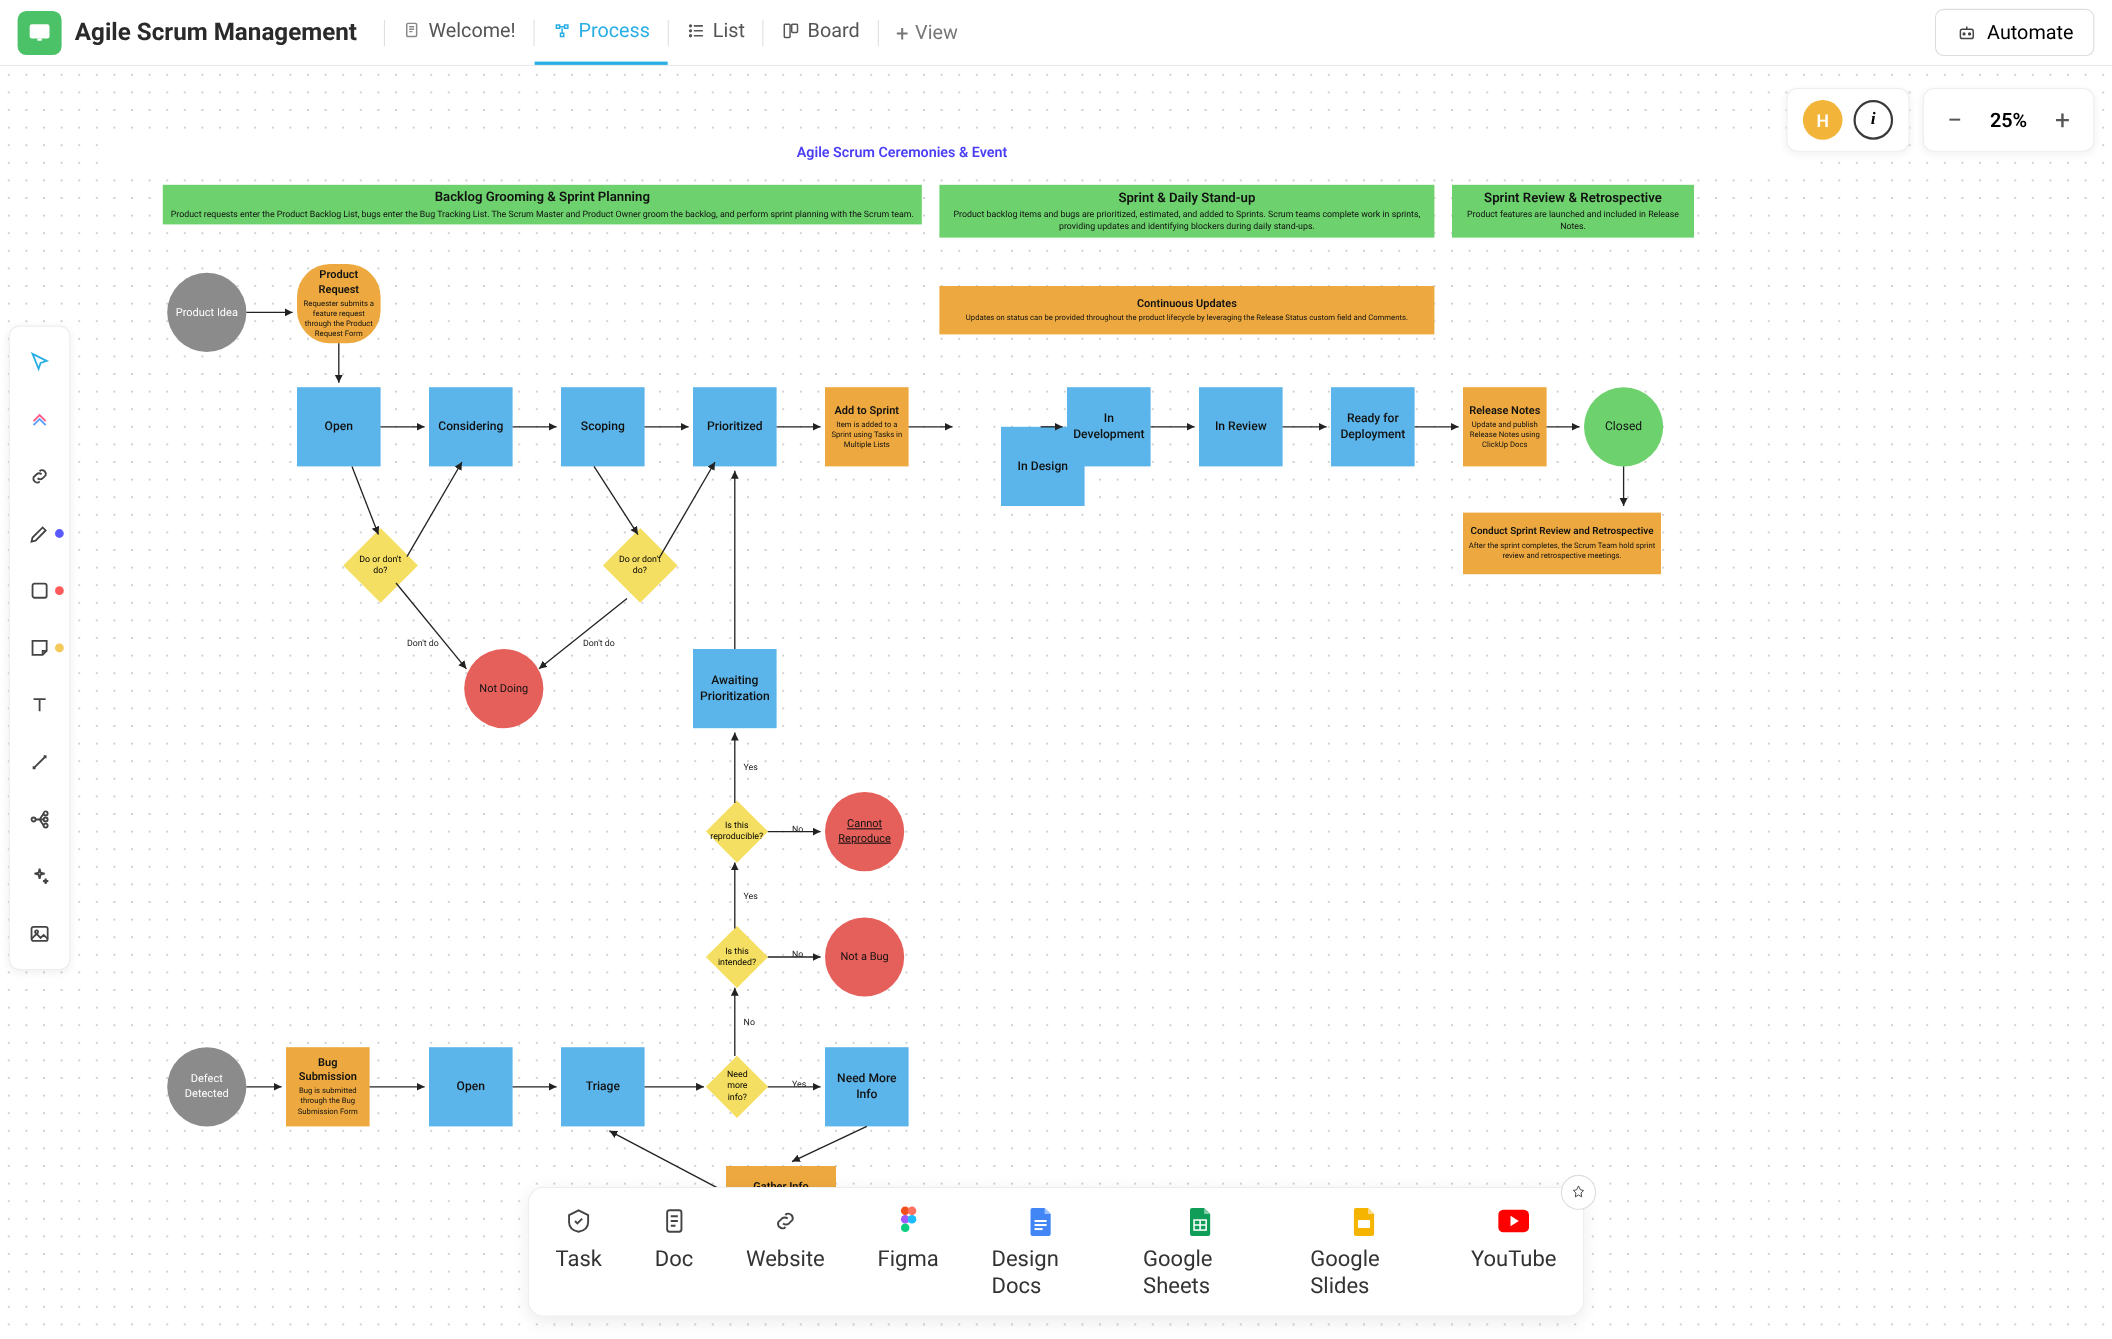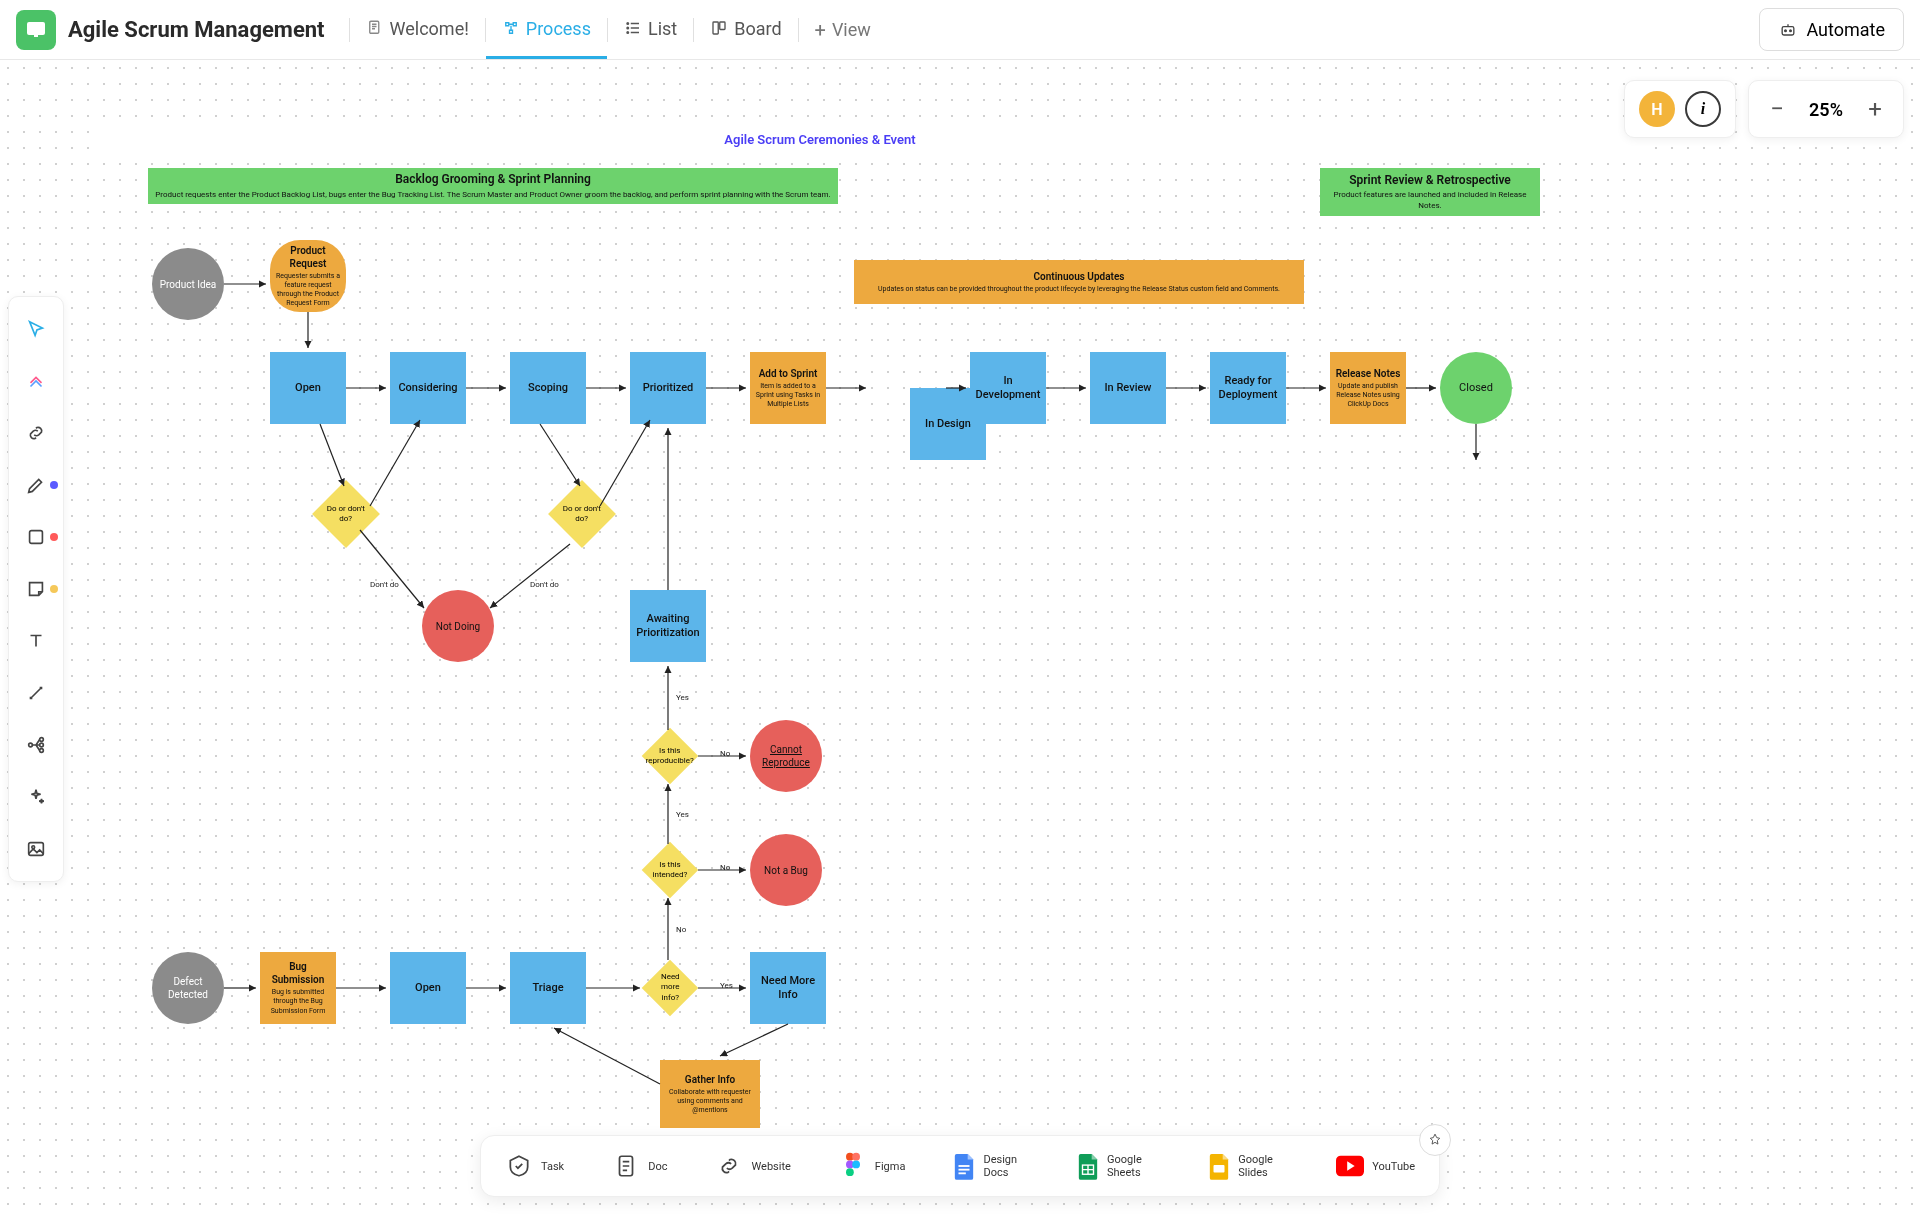--- a/index.html
+++ b/index.html
@@ -51,21 +51,21 @@
 .red-circle { background: #e6605b; border-radius: 50%; color: #111; font-size: 10px; }
 .green-circle { background: #6dd26d; border-radius: 50%; color: #111; font-size: 11px; }
 .diamond { background: #f5df62; transform: rotate(45deg); }
 .diamond > span { transform: rotate(-45deg); font-size: 8px; text-align: center; }
 
 
 .arrows { position: absolute; left: 0; top: 0; pointer-events: none; }
 
 
 .dock { position: absolute; left: 50%; transform: translateX(-50%); bottom: 20px; background: #fff; border: 1px solid #eee; border-radius: 14px; box-shadow: 0 4px 16px rgba(0,0,0,0.08); display: flex; padding: 16px 24px; gap: 48px; z-index: 100; }
-.dock-item { display: flex; flex-direction: row; align-items: center; gap: 8px; cursor: pointer; font-size: 11px; color: #333; }
+.dock-item { display: flex; flex-direction: column; align-items: center; gap: 8px; cursor: pointer; font-size: 20px; color: #333; }
 .dock-icon { width: 28px; height: 28px; display: flex; align-items: center; justify-content: center; }
 .pin-btn { position: absolute; right: -12px; top: -12px; width: 32px; height: 32px; background: #fff; border: 1px solid #ddd; border-radius: 50%; display: flex; align-items: center; justify-content: center; cursor: pointer; }
 
 .edge-label { position: absolute; font-size: 8px; color: #222; }
 </style>
 </head>
 <body>
 
 <div class="header">
   <div class="app-icon">
@@ -130,20 +130,24 @@
 
 <div class="canvas">
   <div class="whiteboard"></div>
   <div class="diagram-title">Agile Scrum Ceremonies &amp; Event</div>
 
   <div class="shape green-header" style="left:148px; top:108px; width:690px; height:36px;">
     <span>Backlog Grooming &amp; Sprint Planning</span>
     <span class="sub">Product requests enter the Product Backlog List, bugs enter the Bug Tracking List.
 The Scrum Master and Product Owner groom the backlog, and perform sprint planning with the Scrum team.</span>
   </div>
+  <div class="shape green-header" style="left:854px; top:108px; width:450px; height:48px;">
+    <span>Sprint &amp; Daily Stand-up</span>
+    <span class="sub">Product backlog items and bugs are prioritized, estimated, and added to Sprints. Scrum teams complete work in sprints, providing updates and identifying blockers during daily stand-ups.</span>
+  </div>
   <div class="shape orange-box" style="left:854px; top:200px; width:450px; height:44px;">
     <span class="title">Continuous Updates</span>
     <span class="sub">Updates on status can be provided throughout the product lifecycle by leveraging the Release Status custom field and Comments.</span>
   </div>
 
   <div class="shape green-header" style="left:1320px; top:108px; width:220px; height:48px;">
     <span>Sprint Review &amp; Retrospective</span>
     <span class="sub">Product features are launched and included in Release Notes.</span>
   </div>
 
@@ -184,20 +188,24 @@
       <span>Ready for Deployment</span>
     </div>
   <div class="shape orange-box" style="left:1330px; top:292px; width:76px; height:72px;">
     <span class="title">Release Notes</span>
     <span class="sub">Update and publish Release Notes using ClickUp Docs</span>
   </div>
   <div class="shape green-circle" style="left:1440px; top:292px; width:72px; height:72px;">
       <span>Closed</span>
     </div>
 
+  <div class="shape orange-box" style="left:1330px; top:406px; width:180px; height:56px;">
+    <span class="title" style="font-size:9px;">Conduct Sprint Review and Retrospective</span>
+    <span class="sub">After the sprint completes, the Scrum Team hold sprint review and retrospective meetings.</span>
+  </div>
 
   <div class="shape diamond" style="left:322px; top:430px; width:48px; height:48px;">
       <span>Do or don't do?</span>
     </div>
   <div class="shape diamond" style="left:558px; top:430px; width:48px; height:48px;">
       <span>Do or don't do?</span>
     </div>
   <div class="shape red-circle" style="left:422px; top:530px; width:72px; height:72px;">
       <span>Not Doing</span>
     </div>

